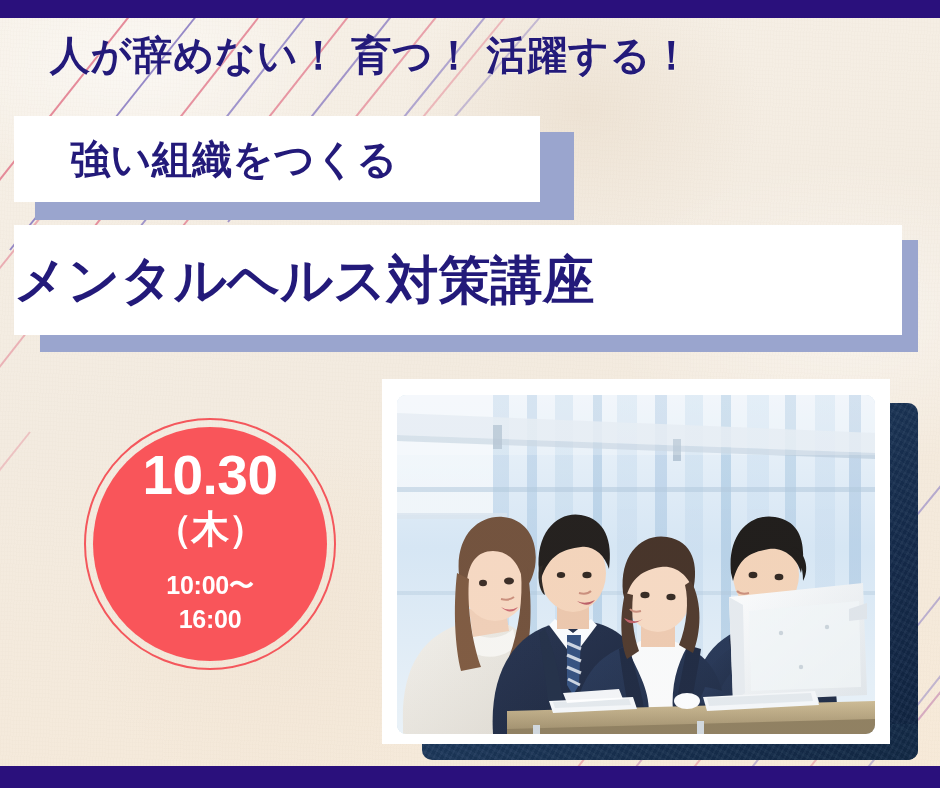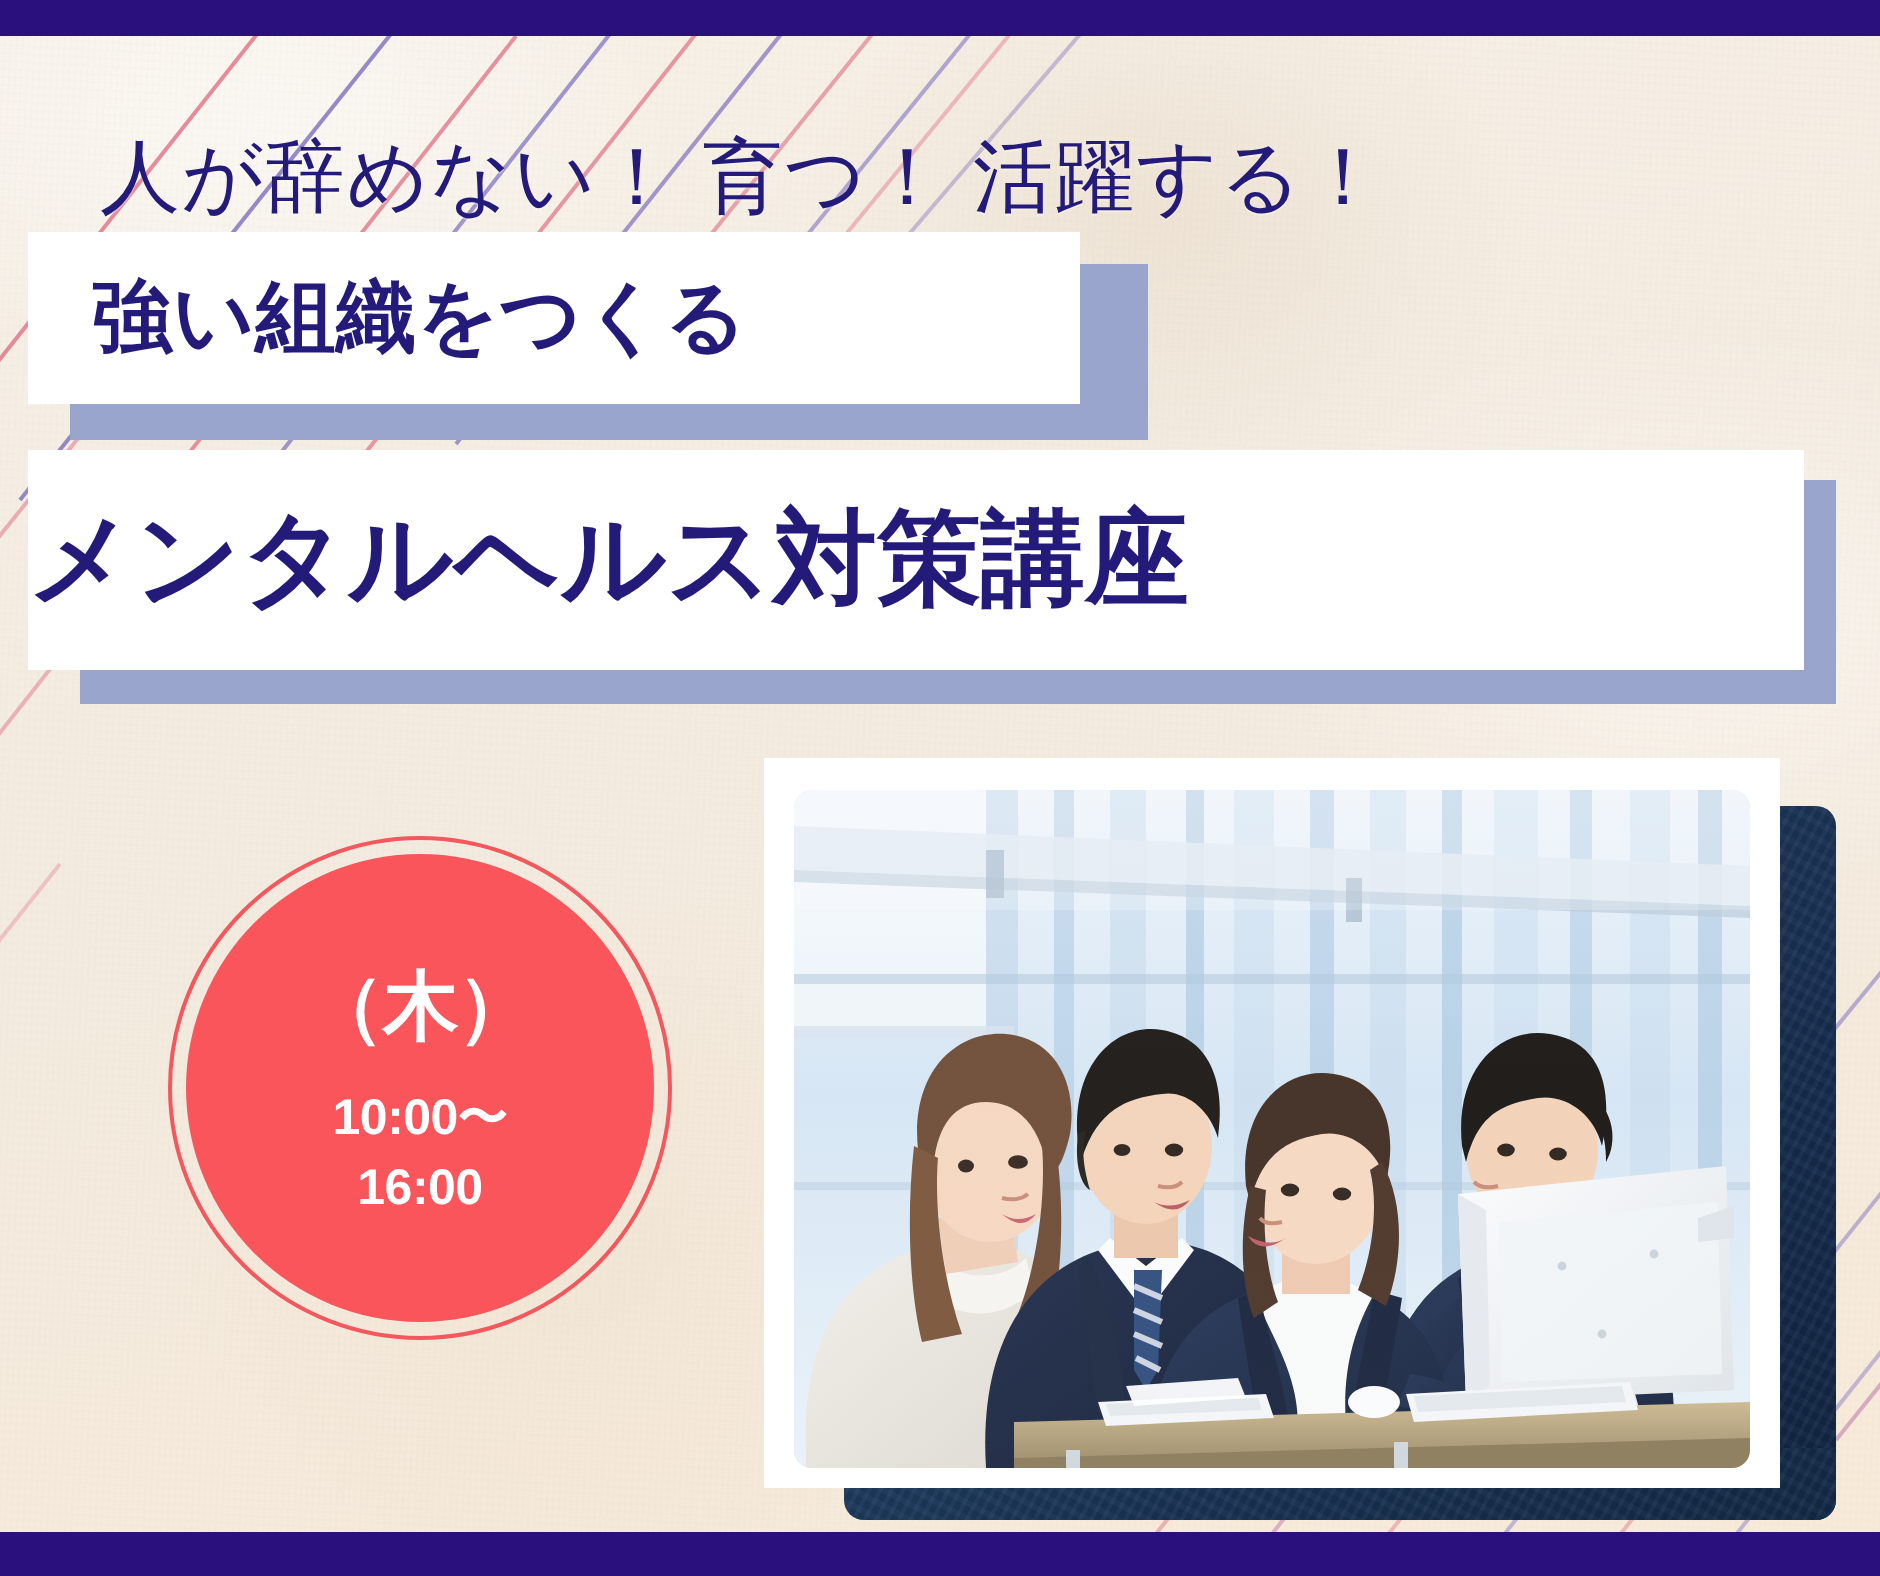--- a/index.html
+++ b/index.html
@@ -43,44 +43,43 @@
   .stripes svg { display:block; width:940px; height:788px; }
 
   
   .bar { position:absolute; left:0; width:940px; }
   .bar-top    { top:0;    height:18px; }
   .bar-bottom { bottom:0; height:22px; }
 
   
   .headline {
     position:absolute; left:50px; top:28px;
-    font-size:40px; font-weight:400;
+    font-size:40px; font-weight:700;
     letter-spacing:.02em;
     white-space:nowrap;
     text-shadow:0 1px 0 rgba(255,255,255,.35);
-    margin-top:33px;
   }
 
   
   .band { position:absolute; }
   .band .shadow {
     position:absolute; border-radius:0;
   }
   .band .plate {
     position:absolute; background:#FFFFFF;
     display:flex; align-items:center;
   }
   .band .plate span {
     font-weight:700; white-space:nowrap; line-height:1;
   }
 
   
   #band1 { left:0; top:110px; width:600px; height:110px; }
   #band1 .shadow { left:35px; top:22px; width:539px; height:88px; }
-  #band1 .plate  { left:14px; top:6px;  width:526px; height:86px; padding-left:32px; }
+  #band1 .plate  { left:14px; top:6px;  width:526px; height:86px; padding-left:56px; }
   #band1 .plate span { font-size:40px; letter-spacing:.01em; }
 
   
   #band2 { left:0; top:218px; width:940px; height:140px; }
   #band2 .shadow { left:40px; top:22px; width:878px; height:112px; }
   #band2 .plate  { left:14px; top:7px;  width:888px; height:110px; }
   #band2 .plate span { font-size:52px; letter-spacing:.0em; }
 
   
   #date-circle {
@@ -196,20 +195,21 @@
   <div id="band2" class="band">
     <div class="shadow" style="background:#9AA5CE;"></div>
     <div class="plate">
       <span style="color:#231A7A;">メンタルヘルス対策講座</span>
     </div>
   </div>
 
   <div id="date-circle">
     <div class="ring"></div>
     <div class="disc">
+      <div class="d-date">10.30</div>
       <div class="d-day">（木）</div>
       <div class="d-time">10:00〜</div>
       <div class="d-time" style="margin-top:2px;">16:00</div>
     </div>
   </div>
 
   <div id="photo-block">
     <div class="ph-shadow">
         <div class="denim-tex"></div>
       </div>

